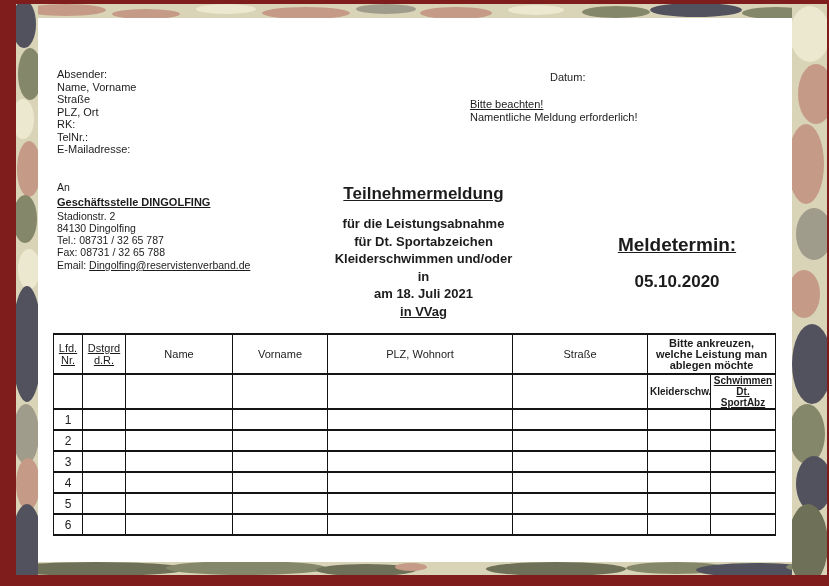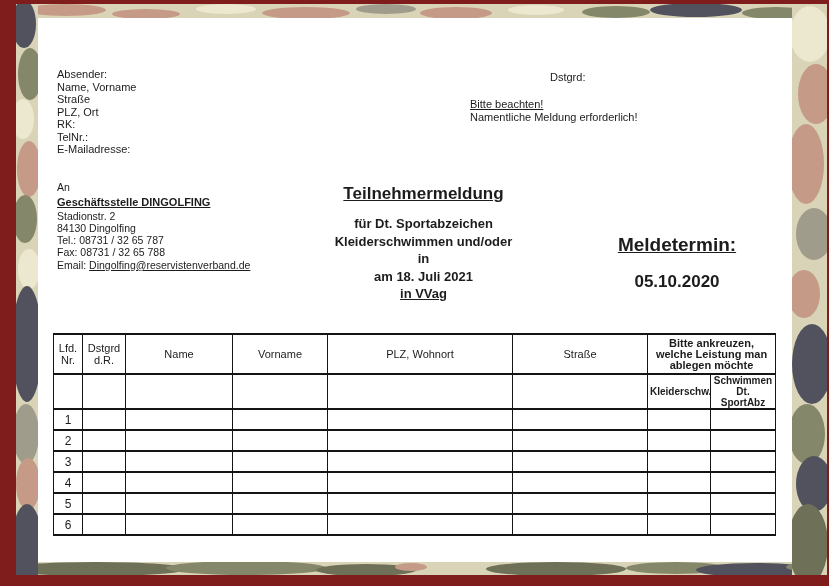--- a/index.html
+++ b/index.html
@@ -42,21 +42,21 @@
   
   .reg-table { left:15px; top:315px; }
   table { border-collapse:collapse; table-layout:fixed; width:722px; }
   th, td { border-left:1px solid #141414; border-right:1px solid #141414;
            border-top:2px solid #141414; border-bottom:2px solid #141414;
            padding:0 2px; text-align:center; vertical-align:middle;
            font-weight:normal; overflow:hidden; }
   tr.hdr th  { height:38px; font-size:11px; }
   tr.sub th  { height:24px; }
   tr.data td { height:19px; font-size:12px; }
-  .pre { white-space:pre-line; }
+  .pre { white-space:pre-line;text-decoration:underline; }
   .group-hdr { font-size:9.5px; font-weight:bold; line-height:11px; }
   .chk-hdr   { font-size:10px;  font-weight:bold; line-height:11px; }
 </style>
 </head>
 <body>
 
 <div class="canvas">
 
   <div class="strip strip-top">
     <svg width="811" height="14" aria-hidden="true">
@@ -118,39 +118,40 @@
     <div class="abs sender">
       <div>Absender:</div>
       <div>Name, Vorname</div>
       <div>Straße</div>
       <div>PLZ, Ort</div>
       <div>RK:</div>
       <div>TelNr.:</div>
       <div>E-Mailadresse:</div>
     </div>
 
-    <div class="abs datum">Dstgrd:</div>
+    <div class="abs datum">Datum:</div>
 
     <div class="abs notice">
       <div class="head">Bitte beachten!</div>
       <div>Namentliche Meldung erforderlich!</div>
     </div>
 
     <div class="abs recipient">
       <div class="intro">An</div>
       <div class="name">Geschäftsstelle DINGOLFING</div>
       <div>Stadionstr. 2</div>
       <div>84130 Dingolfing</div>
       <div>Tel.: 08731 / 32 65 787</div>
       <div>Fax: 08731 / 32 65 788</div>
       <div><span>Email: </span><span class="link">Dingolfing@reservistenverband.de</span></div>
     </div>
 
     <div class="abs title-block">
       <h1>Teilnehmermeldung</h1>
+      <div class="sub">für die Leistungsabnahme</div>
       <div class="sub">für Dt. Sportabzeichen</div>
       <div class="sub">Kleiderschwimmen und/oder</div>
       <div class="sub">in</div>
       <div class="sub">am 18. Juli 2021</div>
       <div class="loc">in VVag</div>
     </div>
 
     <div class="abs deadline">
       <div class="lbl">Meldetermin:</div>
       <div class="dt">05.10.2020</div>

